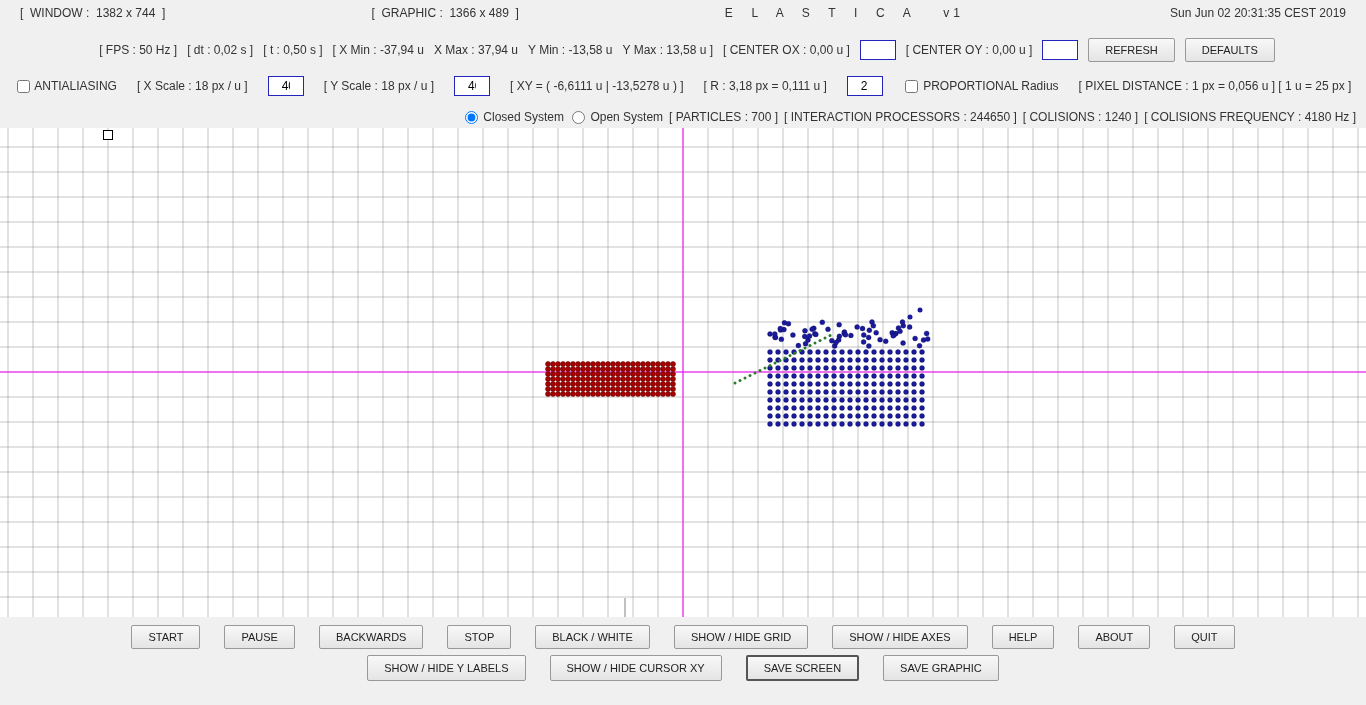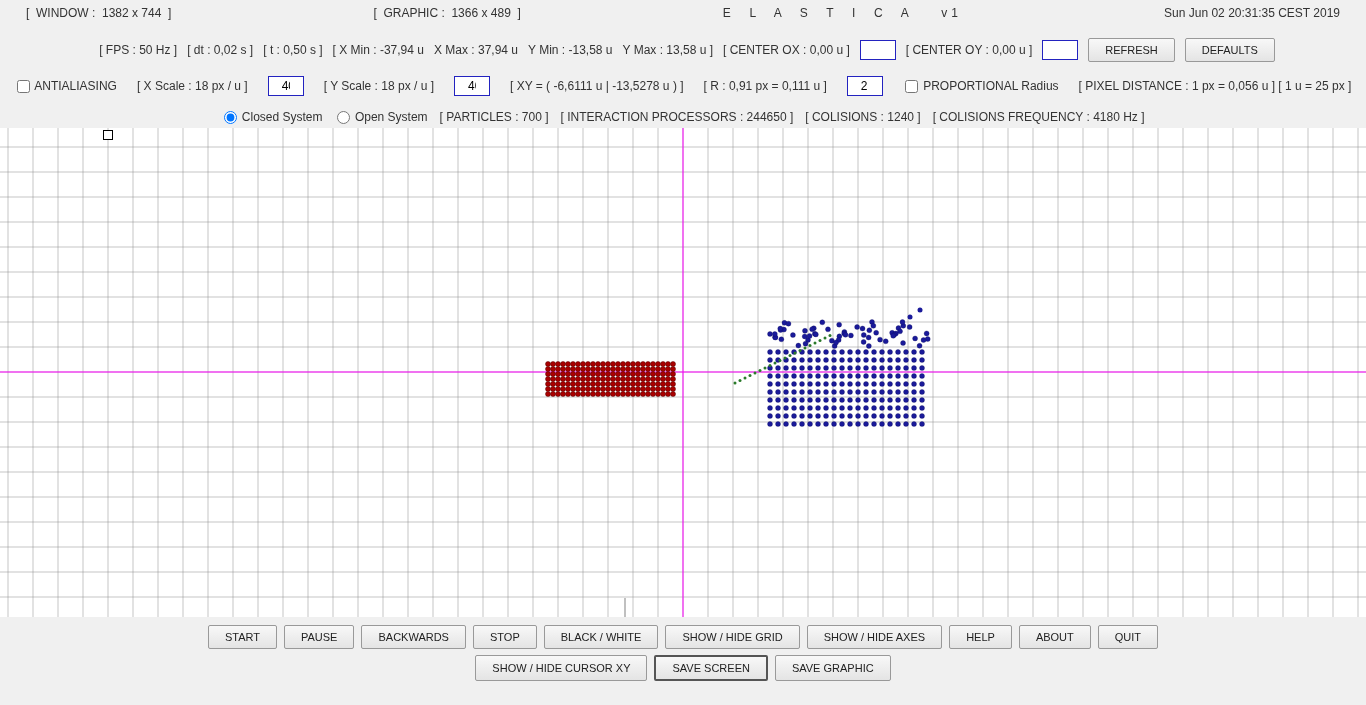--- a/index.html
+++ b/index.html
@@ -9,21 +9,21 @@
     font-size: 12px;
     background: #f0f0f0;
     color: #333;
     width: 1366px;
     height: 705px;
     overflow: hidden;
   }
   .header {
     display: flex;
     justify-content: space-between;
-    padding: 6px 26px 4px;
+    padding: 6px 20px 4px;
   }
   .header span { white-space: pre; }
   .title { letter-spacing: 4px; font-weight: 400; }
   .row {
     display: flex;
     align-items: center;
     justify-content: center;
     gap: 6px;
     padding: 4px 10px;
     flex-wrap: nowrap;
@@ -58,21 +58,21 @@
     overflow: hidden;
   }
   .canvas-wrap svg { position:absolute; top:0; left:0; }
   .bottom-rows {
     display: flex;
     flex-direction: column;
     align-items: center;
     gap: 6px;
     padding: 8px 0;
   }
-  .btnrow { display:flex; gap:7px;border-radius:13px; }
+  .btnrow { display:flex; gap:24px;border-radius:13px; }
   .sq-marker {
     position:absolute;
     width:10px; height:10px;
     border:1px solid #000;
     background:#fff;
   }
   .cursor-label{
     position:absolute;
     font-size:11px;
     color:#222;
@@ -111,30 +111,30 @@
 <div class="row" style="gap:20px; padding-top:10px;">
   <label>
     <input type="checkbox" style="">
     <span>ANTIALIASING</span>
   </label>
   <span>[ X Scale : 18 px / u ]</span>
   <input type="text" class="inp-sm" value="40" style="">
   <span>[ Y Scale : 18 px / u ]</span>
   <input type="text" class="inp-sm" value="40" style="">
   <span>[ XY = ( -6,6111 u | -13,5278 u ) ]</span>
-  <span>[ R : 0,91 px = 0,111 u ]</span>
+  <span>[ R : 3,18 px = 0,111 u ]</span>
   <input type="text" class="inp-md" value="2" style="">
   <label>
     <input type="checkbox" style="">
     <span>PROPORTIONAL Radius</span>
   </label>
   <span>[ PIXEL DISTANCE : 1 px = 0,056 u ]  [ 1 u = 25 px ]</span>
 </div>
 
-<div class="row" style="gap:12px; padding-top:10px;">
+<div class="row" style="gap:6px; padding-top:10px;justify-content:flex-end;">
   <label>
     <input type="radio" name="sys" checked="" style="">
     <span>Closed System</span>
   </label>
   <label>
     <input type="radio" name="sys" style="">
     <span>Open System</span>
   </label>
   <span>[ PARTICLES :  700 ]</span>
   <span>[ INTERACTION PROCESSORS :  244650 ]</span>
@@ -699,17 +699,18 @@
     <button>BACKWARDS</button>
     <button>STOP</button>
     <button>BLACK / WHITE</button>
     <button>SHOW / HIDE GRID</button>
     <button>SHOW / HIDE AXES</button>
     <button>HELP</button>
     <button>ABOUT</button>
     <button>QUIT</button>
   </div>
   <div class="btnrow">
+    <button>SHOW / HIDE Y LABELS</button>
     <button>SHOW / HIDE CURSOR XY</button>
     <button class="save-active">SAVE SCREEN</button>
     <button>SAVE GRAPHIC</button>
   </div>
 </div>
 
 </body></html>

